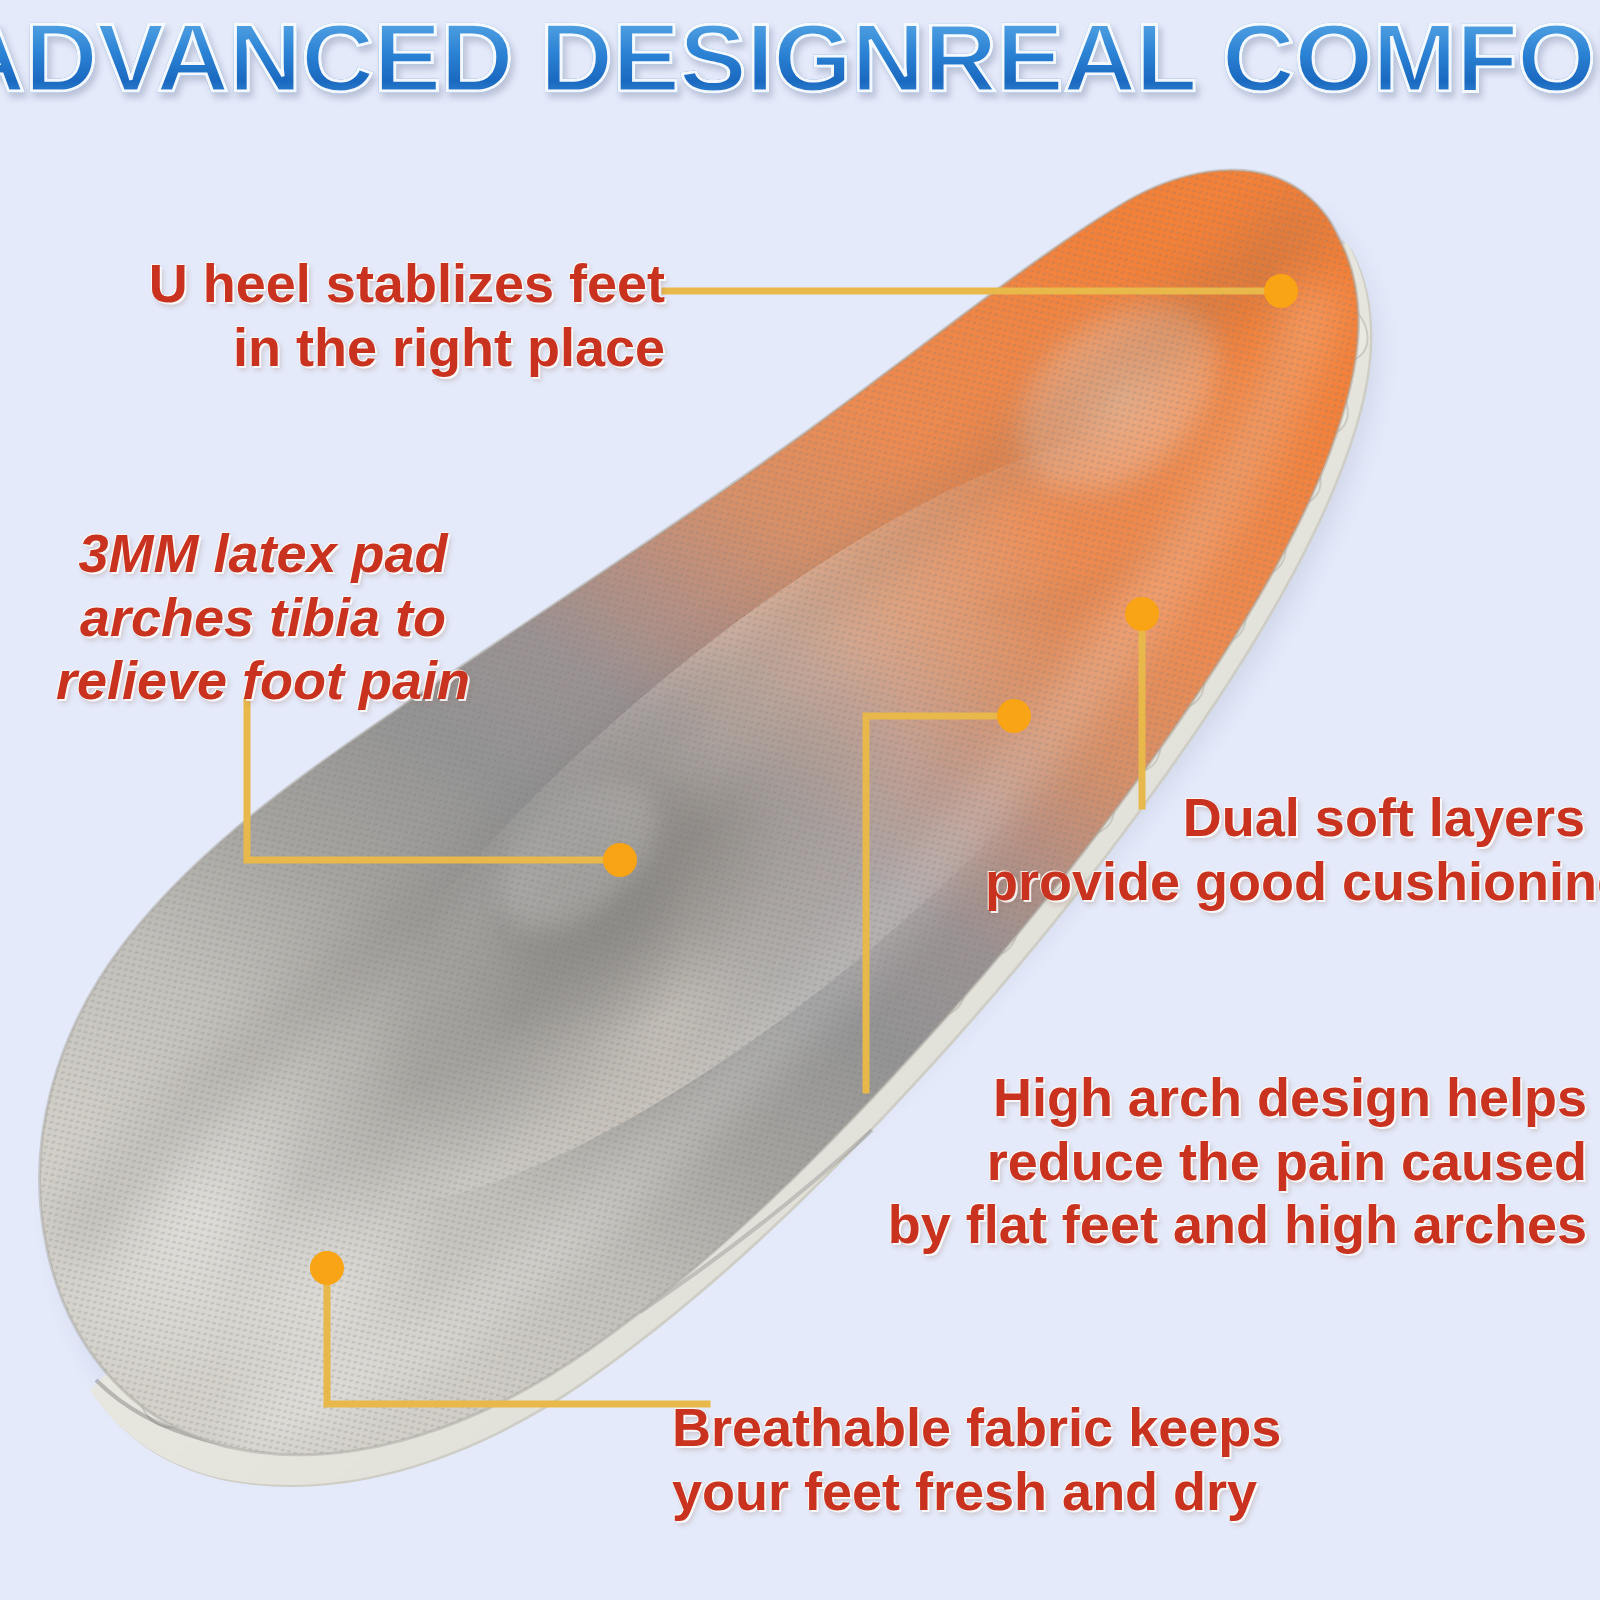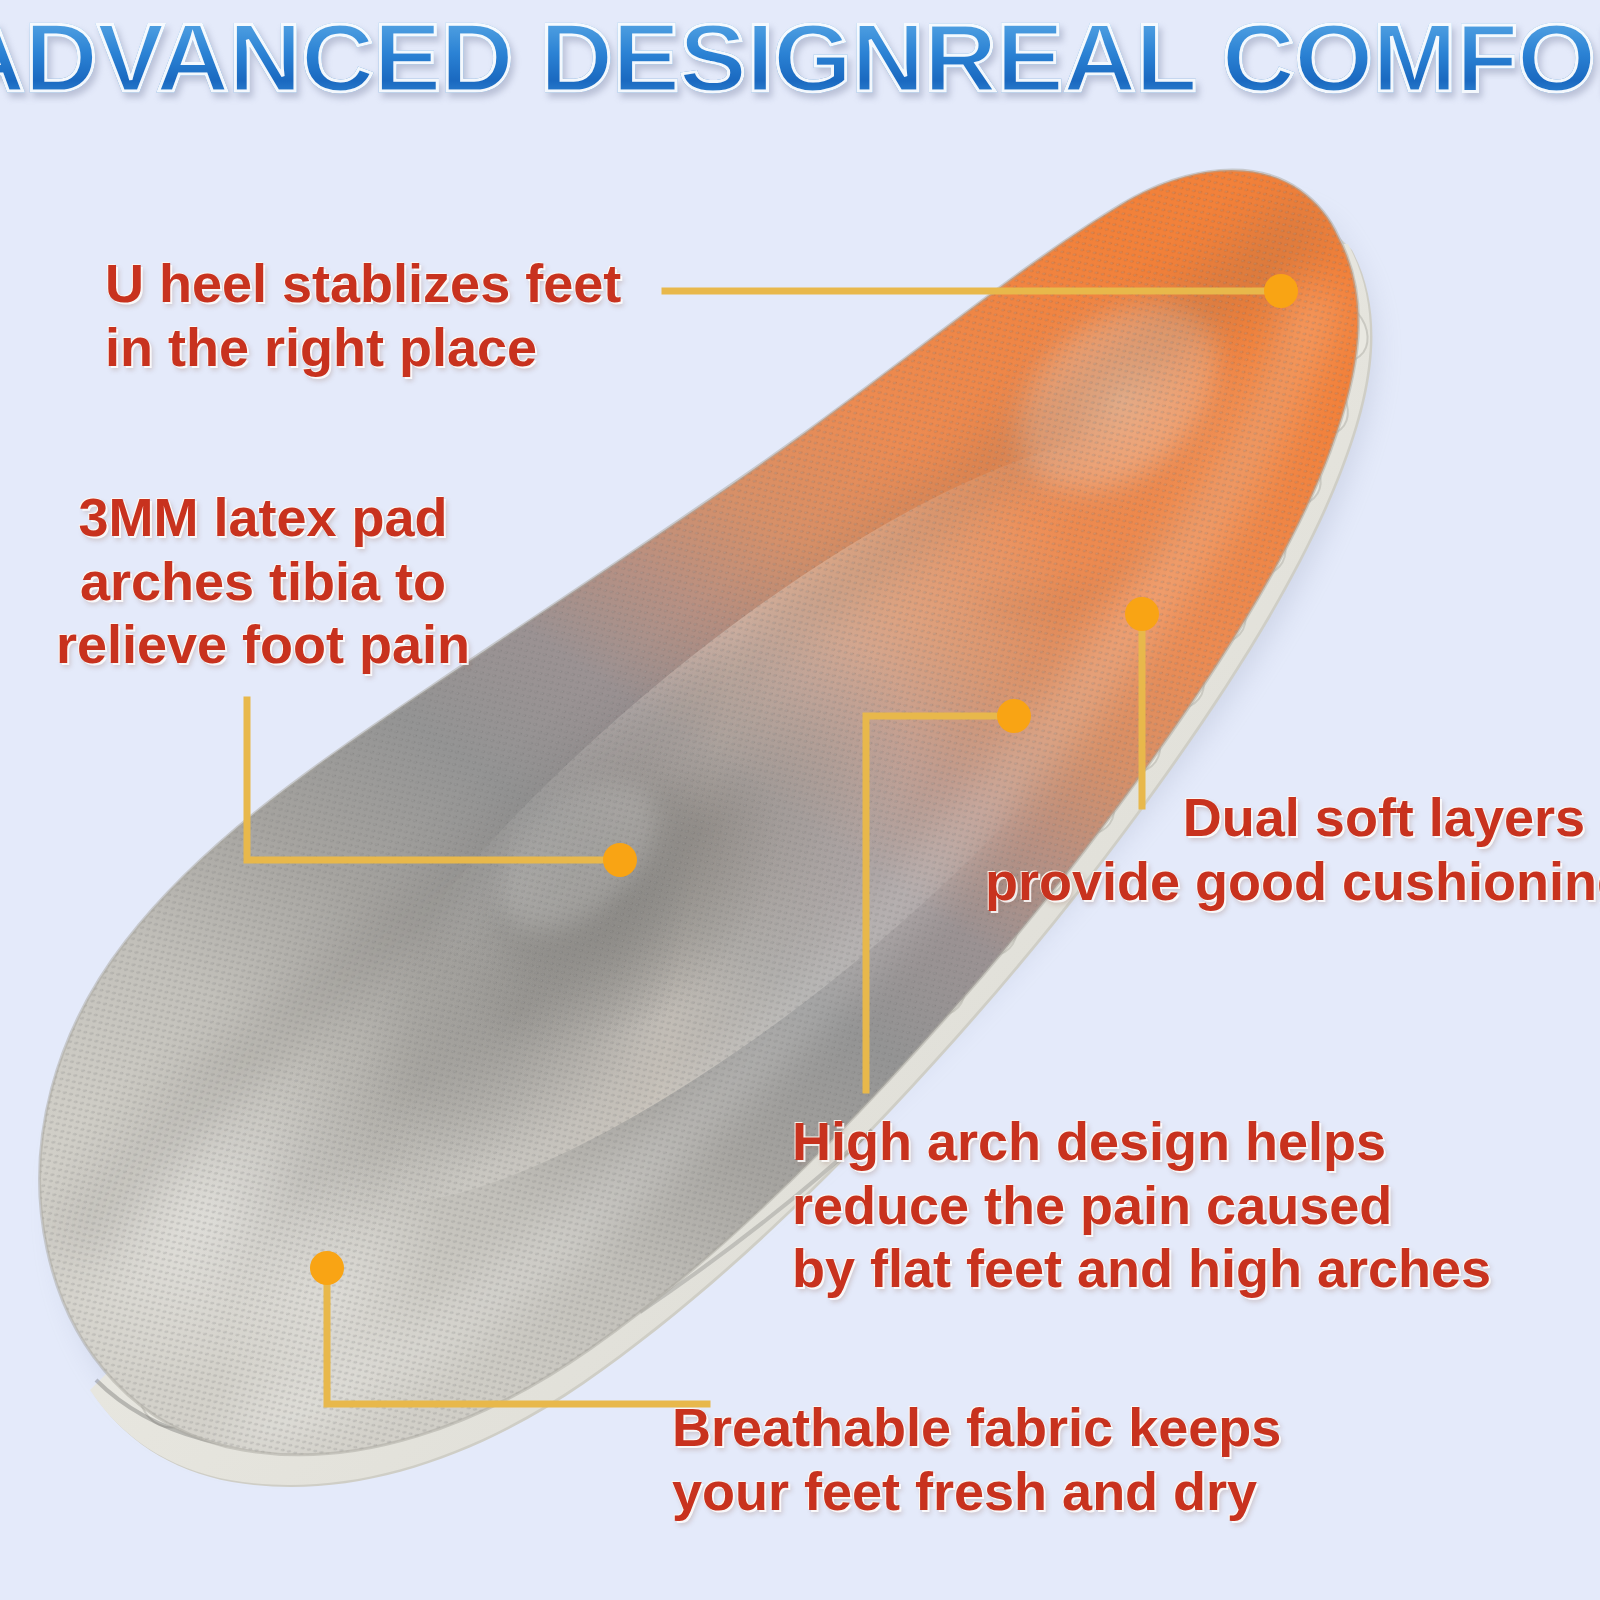--- a/index.html
+++ b/index.html
@@ -56,24 +56,24 @@
     font-weight: 700;
     line-height: 1.18;
     white-space: nowrap;
     text-shadow:
       2px 2px 0 rgba(255,255,255,0.85),
       -1px -1px 0 rgba(255,248,240,0.9),
       3px 4px 5px rgba(150,110,95,0.30);
   }
   .callout .ln { display: block; }
 
-  #co-uheel     { left: 105px;  top: 252px;  text-align: left; width: 560px; }
-  #co-latex     { left: 48px;   top: 486px;  text-align: center; width: 430px; }
+  #co-uheel     { left: 105px;  top: 252px;  text-align: right; width: 560px; }
+  #co-latex     { left: 48px;   top: 522px;  text-align: center; width: 430px; font-style: italic; }
   #co-dual      { left: 985px;  top: 786px;  text-align: right; width: 600px; }
-  #co-arch      { left: 792px;  top: 1066px; text-align: left; width: 795px; margin-top: 44px; }
+  #co-arch      { left: 792px;  top: 1066px; text-align: right; width: 795px; }
   #co-breath    { left: 672px;  top: 1396px; text-align: left; width: 640px; }
 
   
   #leaders { position:absolute; left:0; top:0; width:1600px; height:1600px; pointer-events:none; }
 </style>
 </head>
 <body>
 
 <div id="stage">
 

